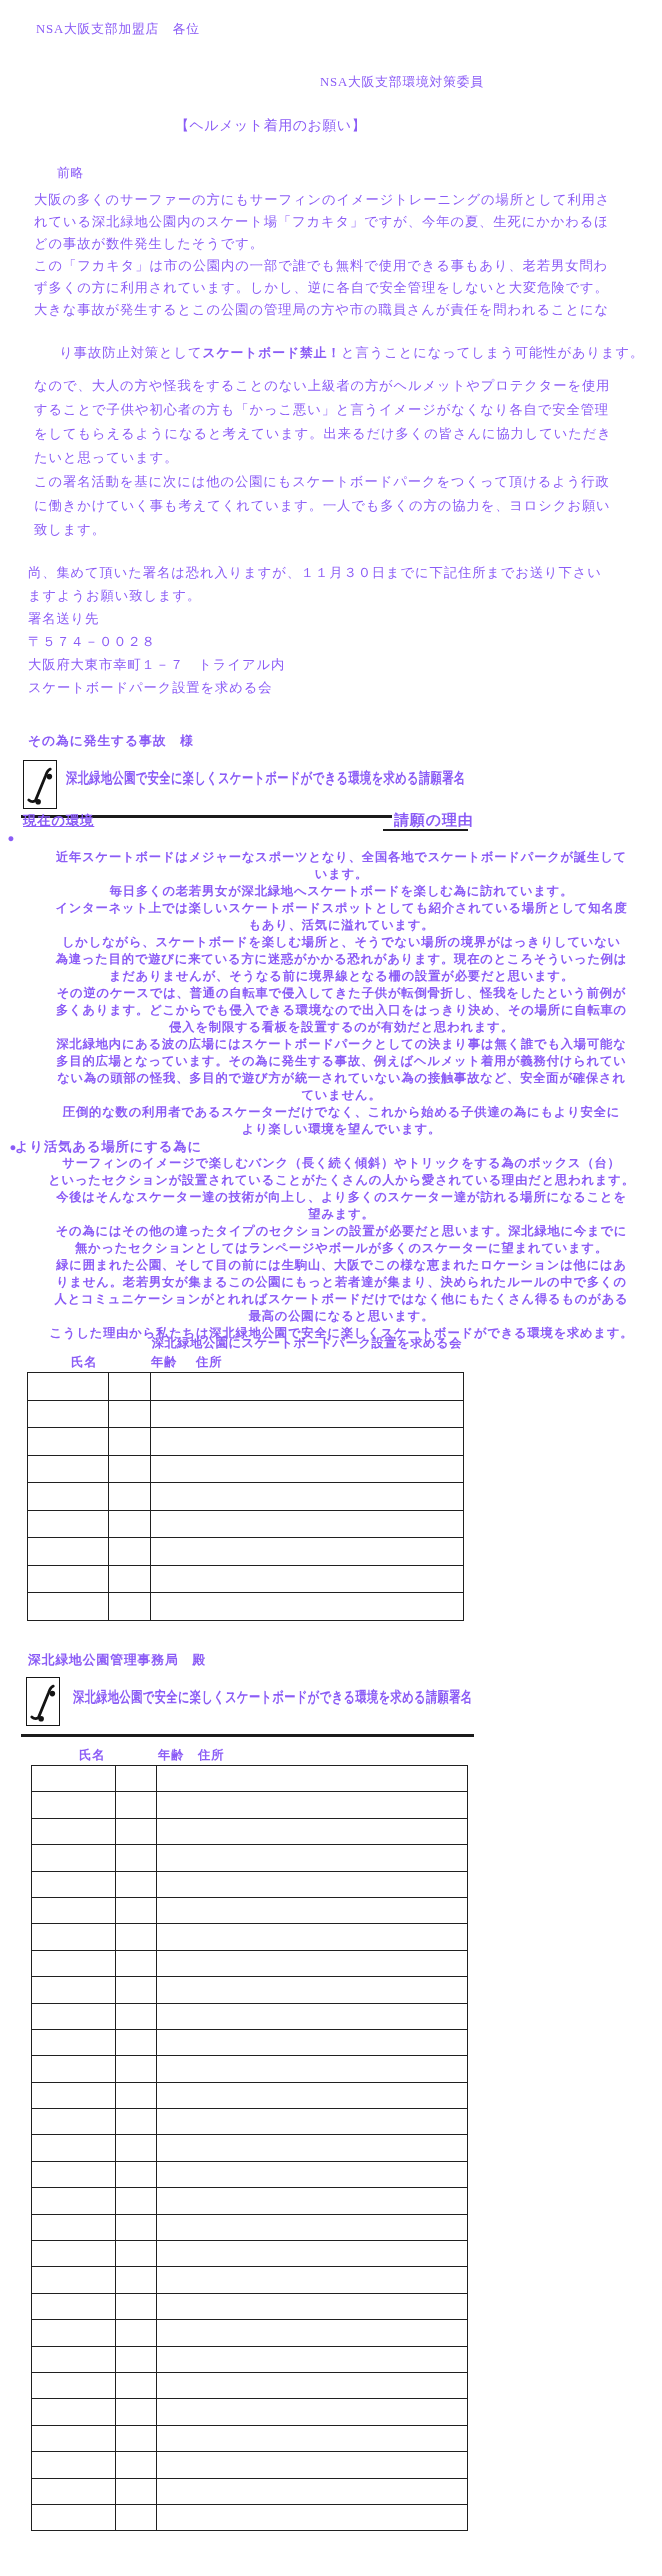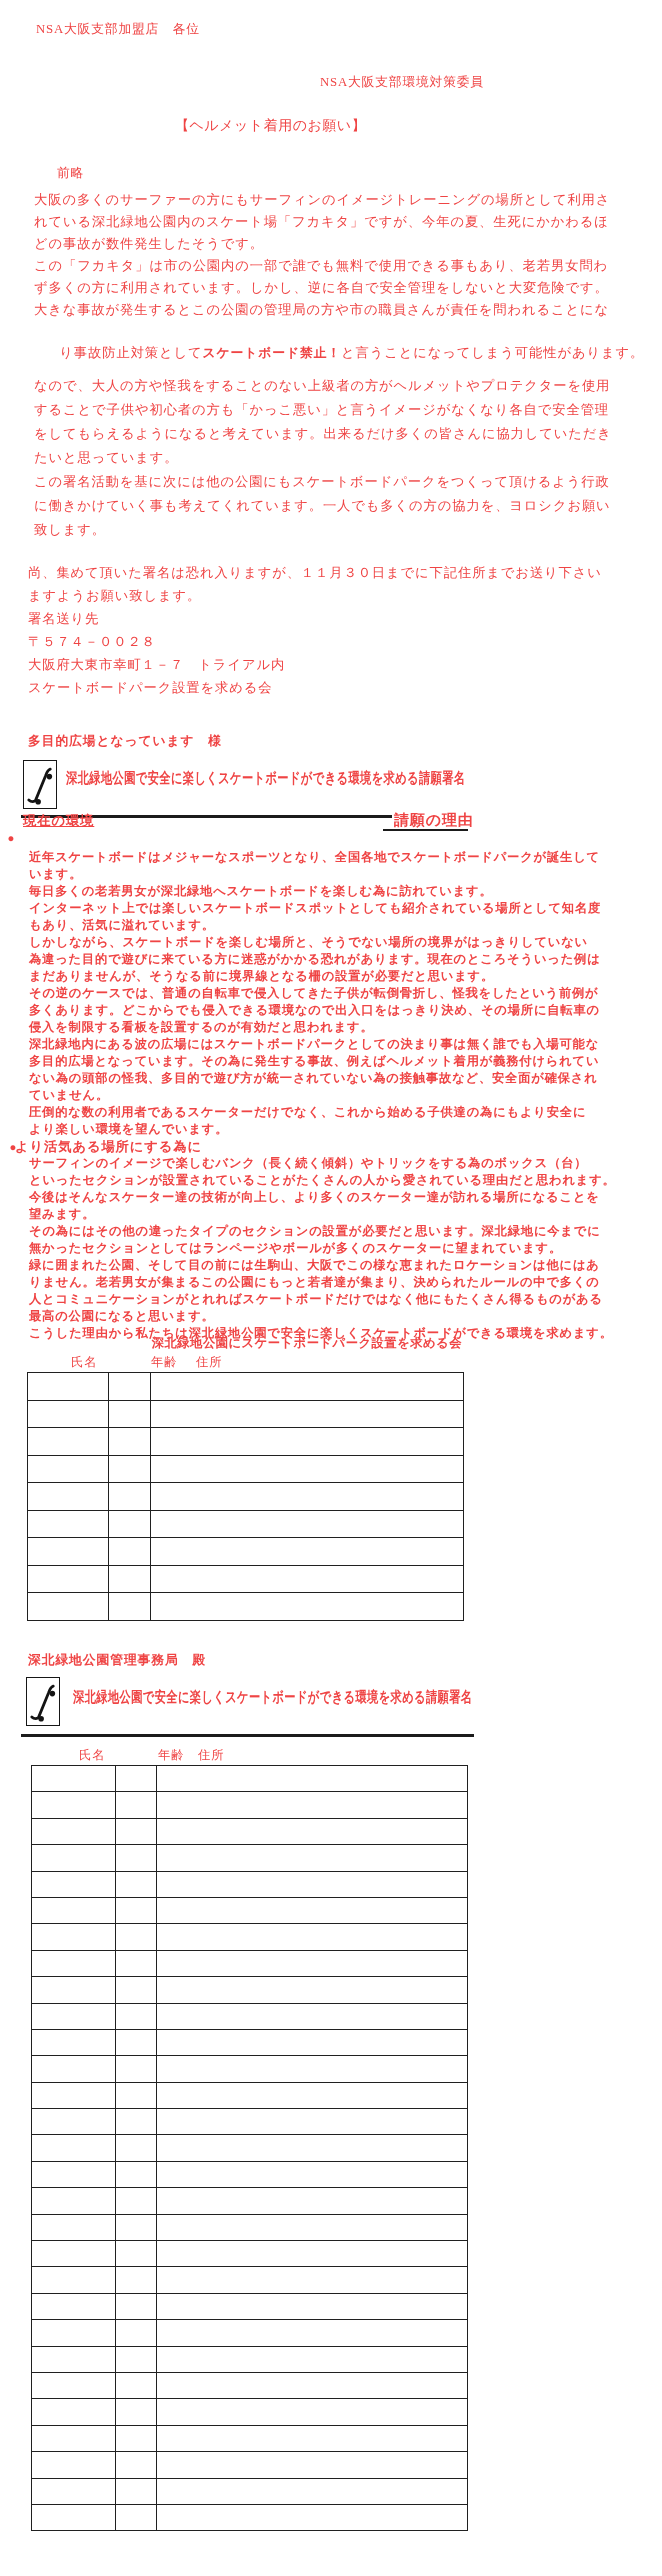--- a/index.html
+++ b/index.html
@@ -1,38 +1,38 @@
 <!DOCTYPE html>
 <html style="font-size:15px"><head>
 <meta charset="utf-8">
 <style>
   html,body{margin:0;padding:0;background:#e8e8e8;}
   #page{
     position:relative;width:663px;height:2576px;margin:0 auto;
-    background:#ffffff;color:#ef4444;overflow:hidden;
+    background:#ffffff;color:#8b5cf6;overflow:hidden;
   }
   .abs{position:absolute;}
   .serif{font-family:"Liberation Serif","DejaVu Serif",serif;}
   .sans{font-family:"Liberation Sans","DejaVu Sans",sans-serif;}
   .lines{white-space:pre-line;}
   .nowrap{white-space:pre;}
 
   
   .letter-line{font-size:12.8px;letter-spacing:0.8px;}
   .letter-body{font-size:13.3px;letter-spacing:0.9px;line-height:22px;}
   .lh2{line-height:24px;}
   .lh3{line-height:23px;}
   .bold-inline{font-family:"Liberation Sans","DejaVu Sans",sans-serif;font-weight:700;font-size:12.8px;margin-top:36px;}
-  .pet-body{font-size:12.3px;letter-spacing:0.8px;line-height:17px;font-weight:700;}
+  .pet-body{font-size:12.3px;letter-spacing:0.8px;line-height:17px;font-weight:700;text-align:center;}
   .pet-recipient{font-size:12.8px;letter-spacing:0.9px;font-weight:700;}
   .pet-title{font-size:15px;font-weight:700;letter-spacing:0.5px;white-space:pre;
              transform:scaleX(0.75);transform-origin:left top;}
   .bullet-dot{font-size:11.4px;font-weight:700;}
   .bullet-head{font-size:13.3px;font-weight:700;letter-spacing:0.9px;}
-  .col-head{font-size:12.3px;font-weight:400;letter-spacing:0.9px;padding-left:43px;}
+  .col-head{font-size:12.3px;font-weight:700;letter-spacing:0.9px;padding-left:43px;}
   .rule{background:#1b1b1b;height:2.8px;}
   .thin-rule{background:#1b1b1b;height:1.9px;}
   .reason-label{font-size:15px;font-weight:700;letter-spacing:0.9px;background:#fff;padding:0 1.9px;}
 
   .logo-box{width:32px;height:47px;border:1.9px solid #161616;background:#fff;
             display:flex;align-items:center;justify-content:center;}
 
   table.sig{border-collapse:collapse;table-layout:fixed;background:#fff;}
   table.sig td{border:1.9px solid #202020;padding:0;}
   #table1 tr{height:27.5px;}
@@ -75,21 +75,21 @@
     <div class="abs serif letter-body lh3 lines" style="left:28px;top:561px;width:625px;">尚、集めて頂いた署名は恐れ入りますが、１１月３０日までに下記住所までお送り下さい
 ますようお願い致します。</div>
 
     <div class="abs serif letter-body lh3 lines" style="left:28px;top:607px;width:625px;">署名送り先
 〒５７４－００２８
 大阪府大東市幸町１－７　トライアル内
 スケートボードパーク設置を求める会</div>
   </div>
 
   <div>
-    <div class="abs sans pet-recipient nowrap" style="left:28px;top:733px;">多目的広場となっています　様</div>
+    <div class="abs sans pet-recipient nowrap" style="left:28px;top:733px;">その為に発生する事故　様</div>
 
     <div class="abs logo-box" style="left:23px;top:760px;">
       <svg width="28" height="44" viewBox="0 0 30 46">
         <path d="M3 39 Q6 42 10 40 L21 13 Q23 7 26 6" fill="none" stroke="#141414" stroke-width="3" stroke-linecap="round"></path>
         <circle cx="13" cy="41" r="3" fill="#141414"></circle>
         <circle cx="25" cy="14" r="3" fill="#141414"></circle>
       </svg>
     </div>
 
     <div class="abs sans pet-title" style="left:66px;top:769px;">深北緑地公園で安全に楽しくスケートボードができる環境を求める請願署名</div>

